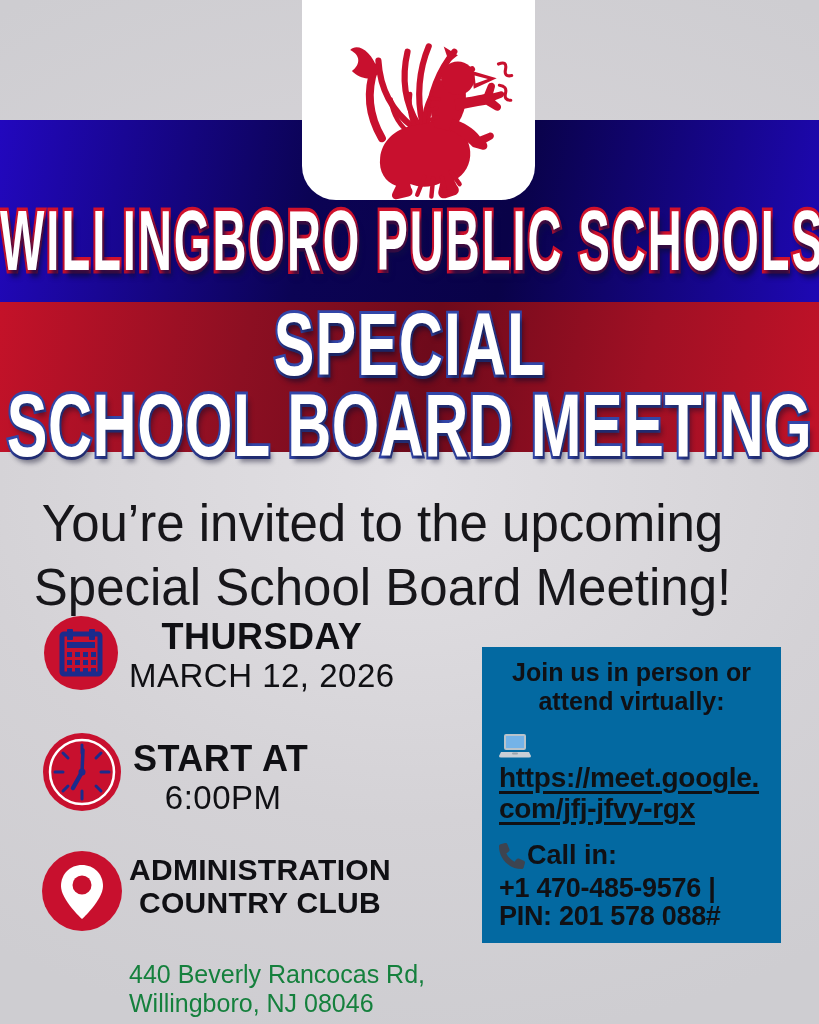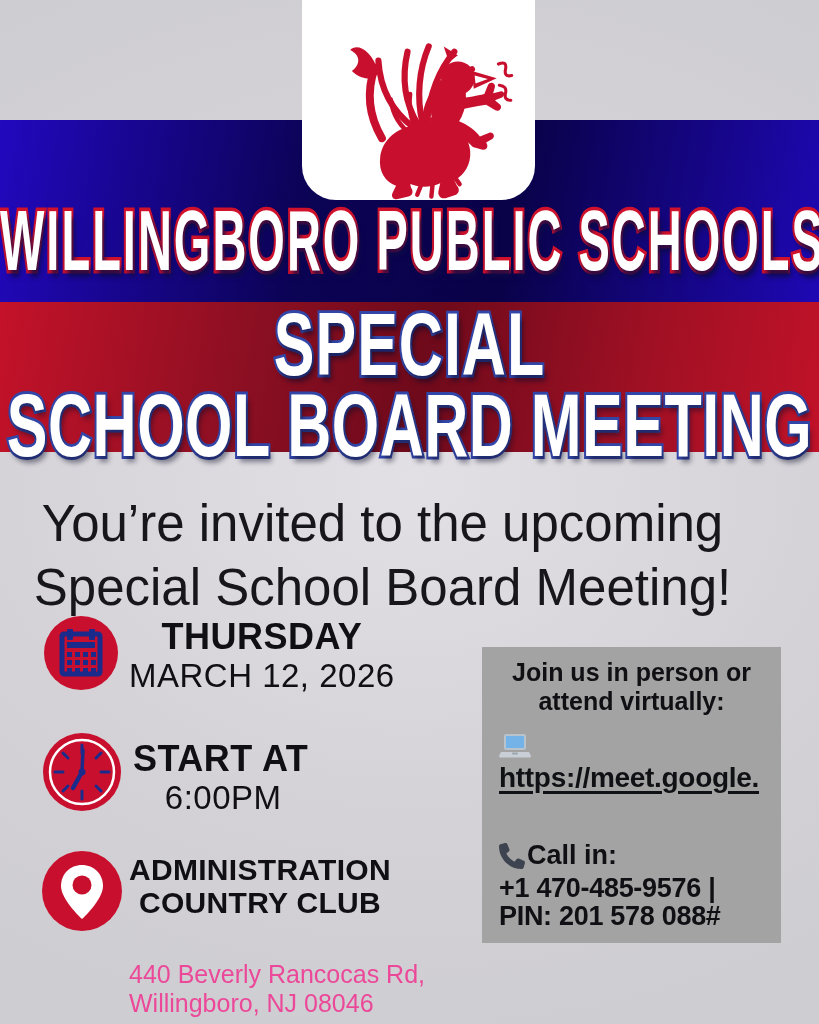--- a/index.html
+++ b/index.html
@@ -38,23 +38,23 @@
   }
   .invite{
     position:absolute;top:492px;left:0;width:765px;margin:0;text-align:center;
     font-size:51px;line-height:64px;color:#17161a;letter-spacing:0px;
   }
   .row-icon{position:absolute;}
   .detail-text{position:absolute;color:#101014;text-align:center;}
   .detail-title{font-size:36px;font-weight:bold;line-height:40px;letter-spacing:0.5px;}
   .detail-sub{font-size:33px;line-height:38px;letter-spacing:0.5px;}
   .loc-line{font-size:30px;font-weight:bold;line-height:33px;letter-spacing:0.3px;}
-  .addr{position:absolute;left:129px;top:960px;font-size:25px;line-height:29px;color:#ec4899;}
+  .addr{position:absolute;left:129px;top:960px;font-size:25px;line-height:29px;color:#15803d;}
   .vcard{
-    position:absolute;left:482px;top:647px;width:299px;height:296px;background:#a3a3a3;
+    position:absolute;left:482px;top:647px;width:299px;height:296px;background:#0369a1;
   }
   .vc-title{position:absolute;top:11px;left:0;width:299px;text-align:center;
     font-size:25px;font-weight:bold;line-height:29px;color:#101014;}
   .vc-laptop{position:absolute;top:86px;left:17px;}
   .vc-link{position:absolute;top:115px;left:17px;font-size:28px;font-weight:bold;line-height:31px;
     color:#101114;text-decoration:underline;text-decoration-thickness:2.5px;text-underline-offset:4px;
     letter-spacing:-0.3px;}
   .vc-call{position:absolute;top:193px;left:17px;display:flex;align-items:center;gap:2px;
     font-size:27px;font-weight:bold;color:#101014;}
   .vc-num{position:absolute;left:17px;font-size:27px;font-weight:bold;color:#101014;letter-spacing:-0.3px;}
@@ -186,20 +186,21 @@
     <span>attend virtually:</span>
   </div>
   <svg class="vc-laptop" width="32" height="26" viewBox="0 0 32 26">
     <rect x="5" y="1" width="22" height="16" rx="2" fill="#b9c3cb"></rect>
     <rect x="7" y="3" width="18" height="12" fill="#74b3e8"></rect>
     <path d="M2 19 h28 l2 4 q0 1.5 -2 1.5 h-28 q-2 0 -2 -1.5 Z" fill="#c9cfd6"></path>
     <rect x="13" y="19.5" width="6" height="2" rx="1" fill="#9aa4ac"></rect>
   </svg>
   <div class="vc-link">
     <span>https://meet.google.</span><br>
+    <span>com/jfj-jfvy-rgx</span>
   </div>
   <div class="vc-call">
     <svg width="26" height="26" viewBox="0 0 512 512">
       <path fill="#3d4450" d="M164.9 24.6c-7.7-18.6-28-28.5-47.4-23.2l-88 24C12.1 30.2 0 46 0 64C0 311.4 200.6 512 448 512c18 0 33.8-12.1 38.6-29.5l24-88c5.3-19.4-4.6-39.7-23.2-47.4l-96-40c-16.3-6.8-35.2-2.1-46.3 11.6L304.7 368C234.3 334.7 177.3 277.7 144 207.3L193.3 167c13.7-11.2 18.4-30 11.6-46.3l-40-96z"></path>
     </svg>
     <span>Call in:</span>
   </div>
   <div class="vc-num vc-phone">+1 470-485-9576 |</div>
   <div class="vc-num vc-pin">PIN: 201 578 088#</div>
 </div>

